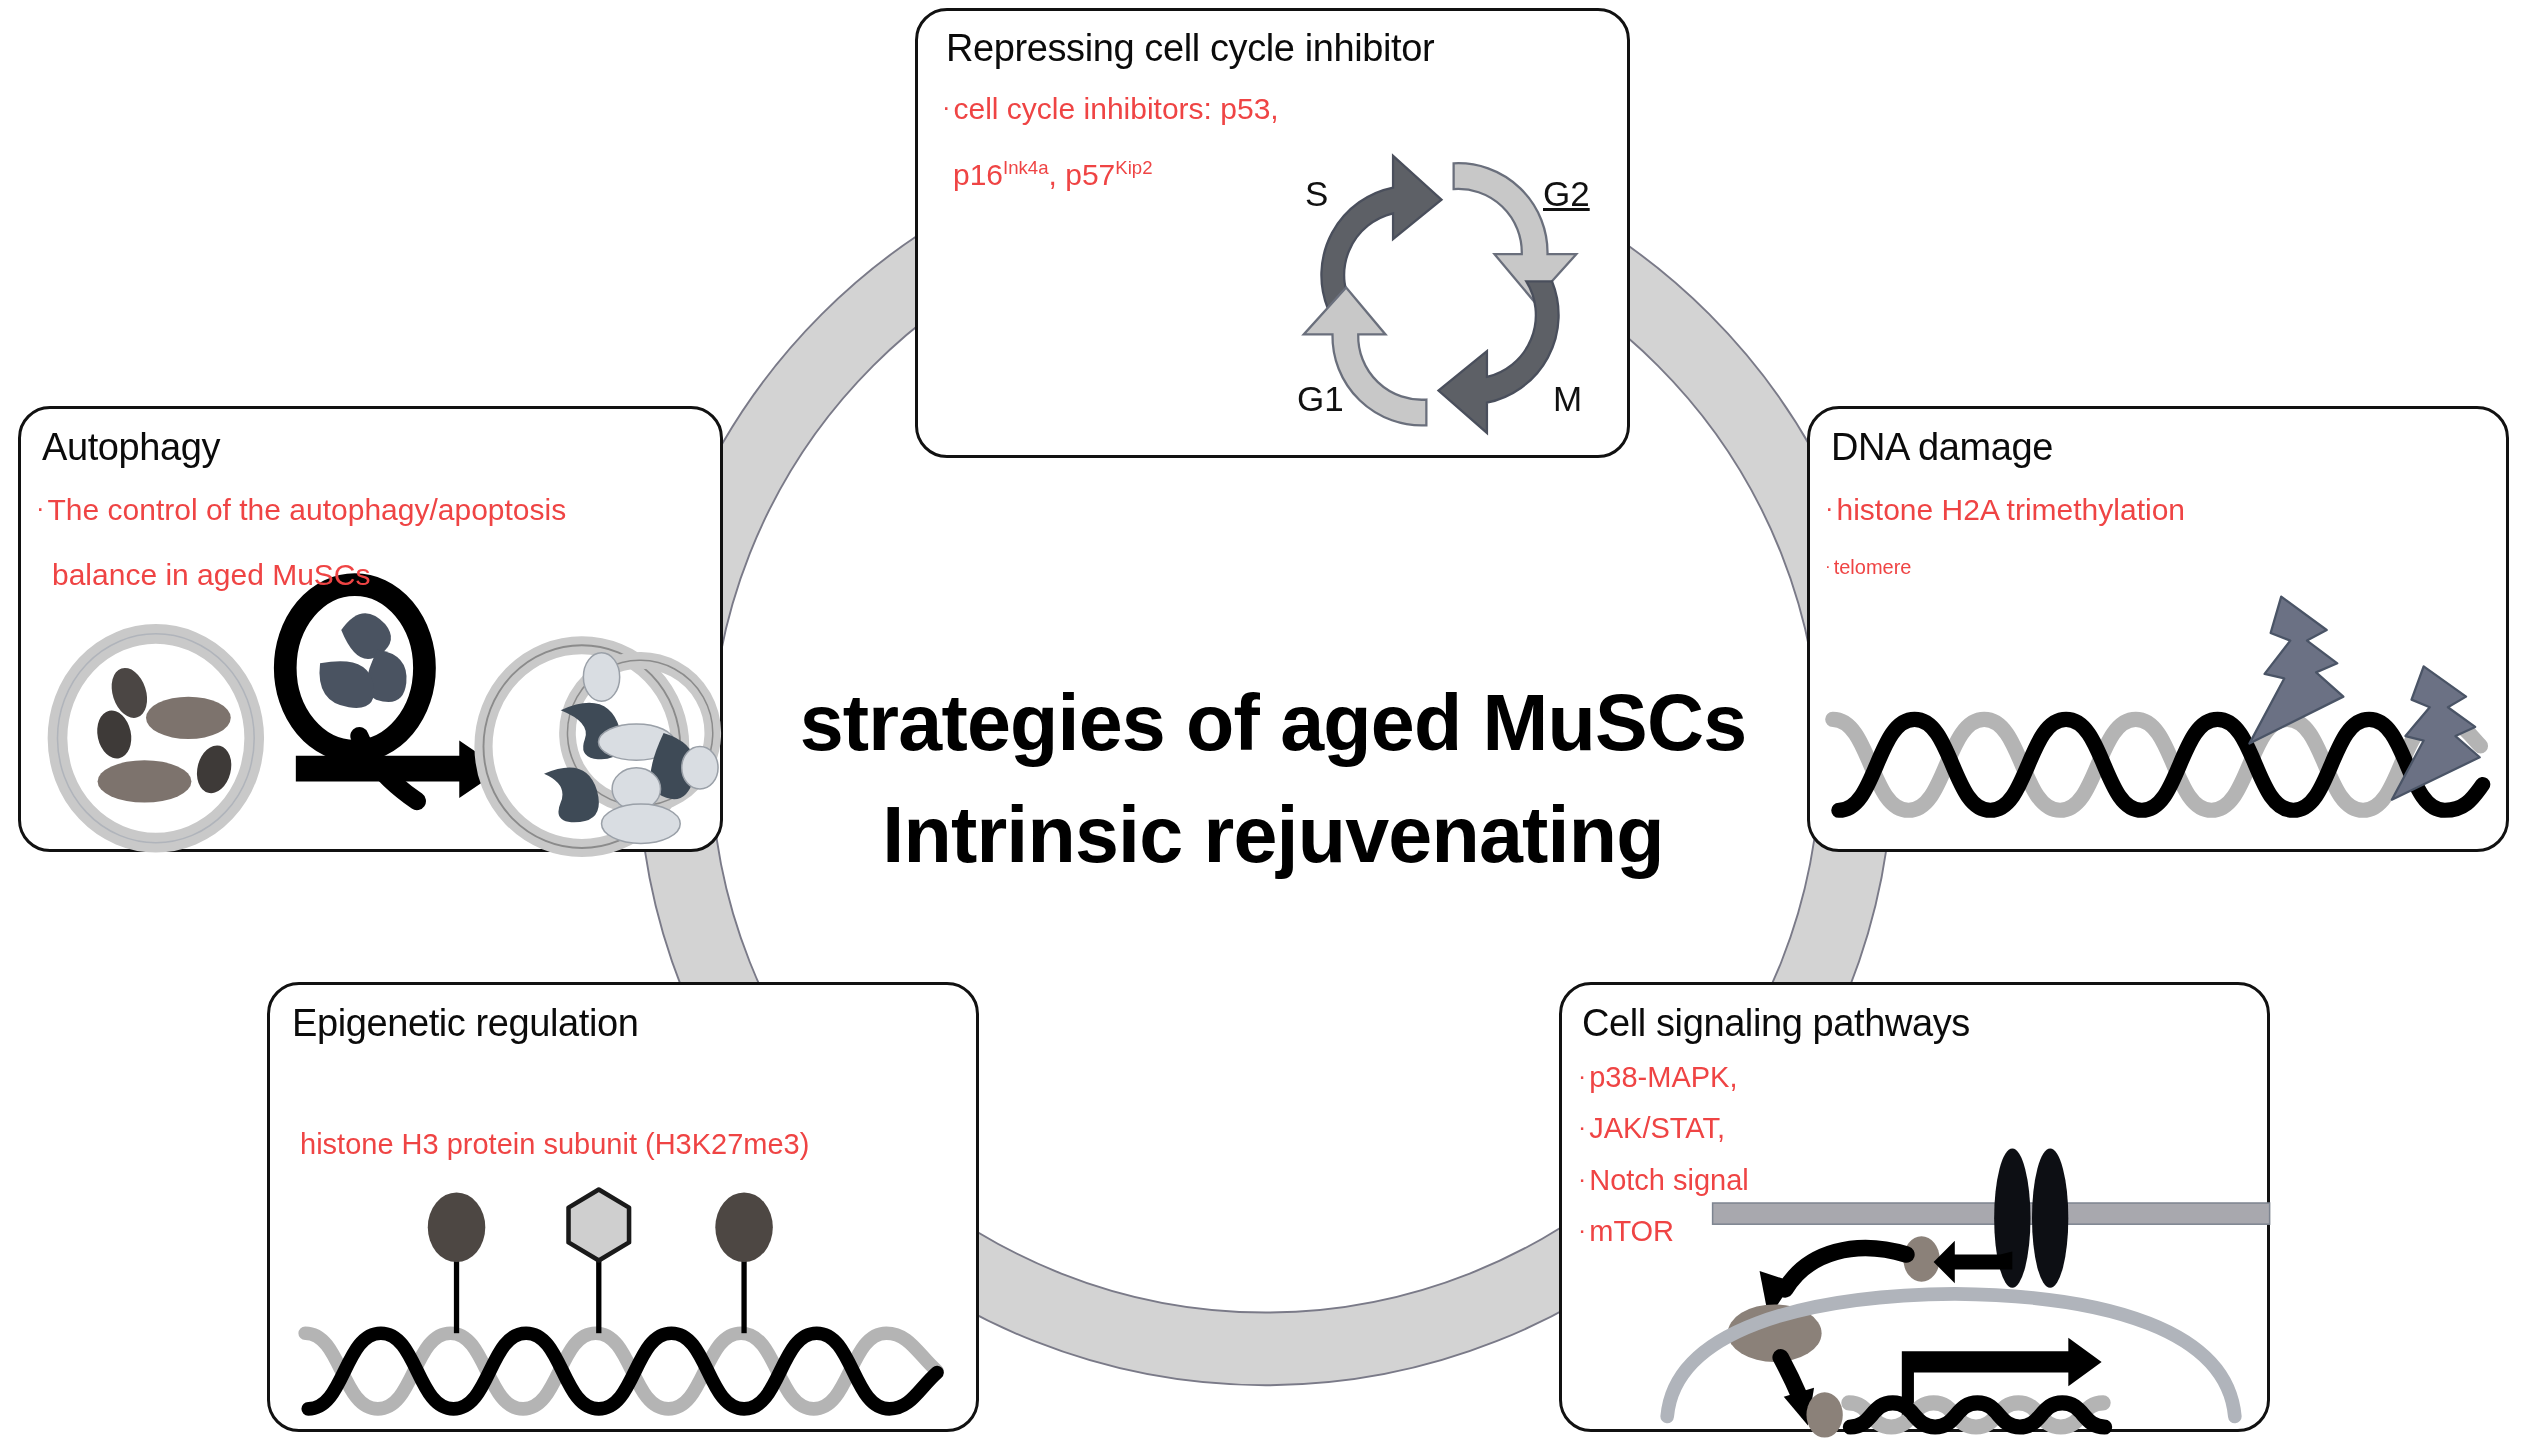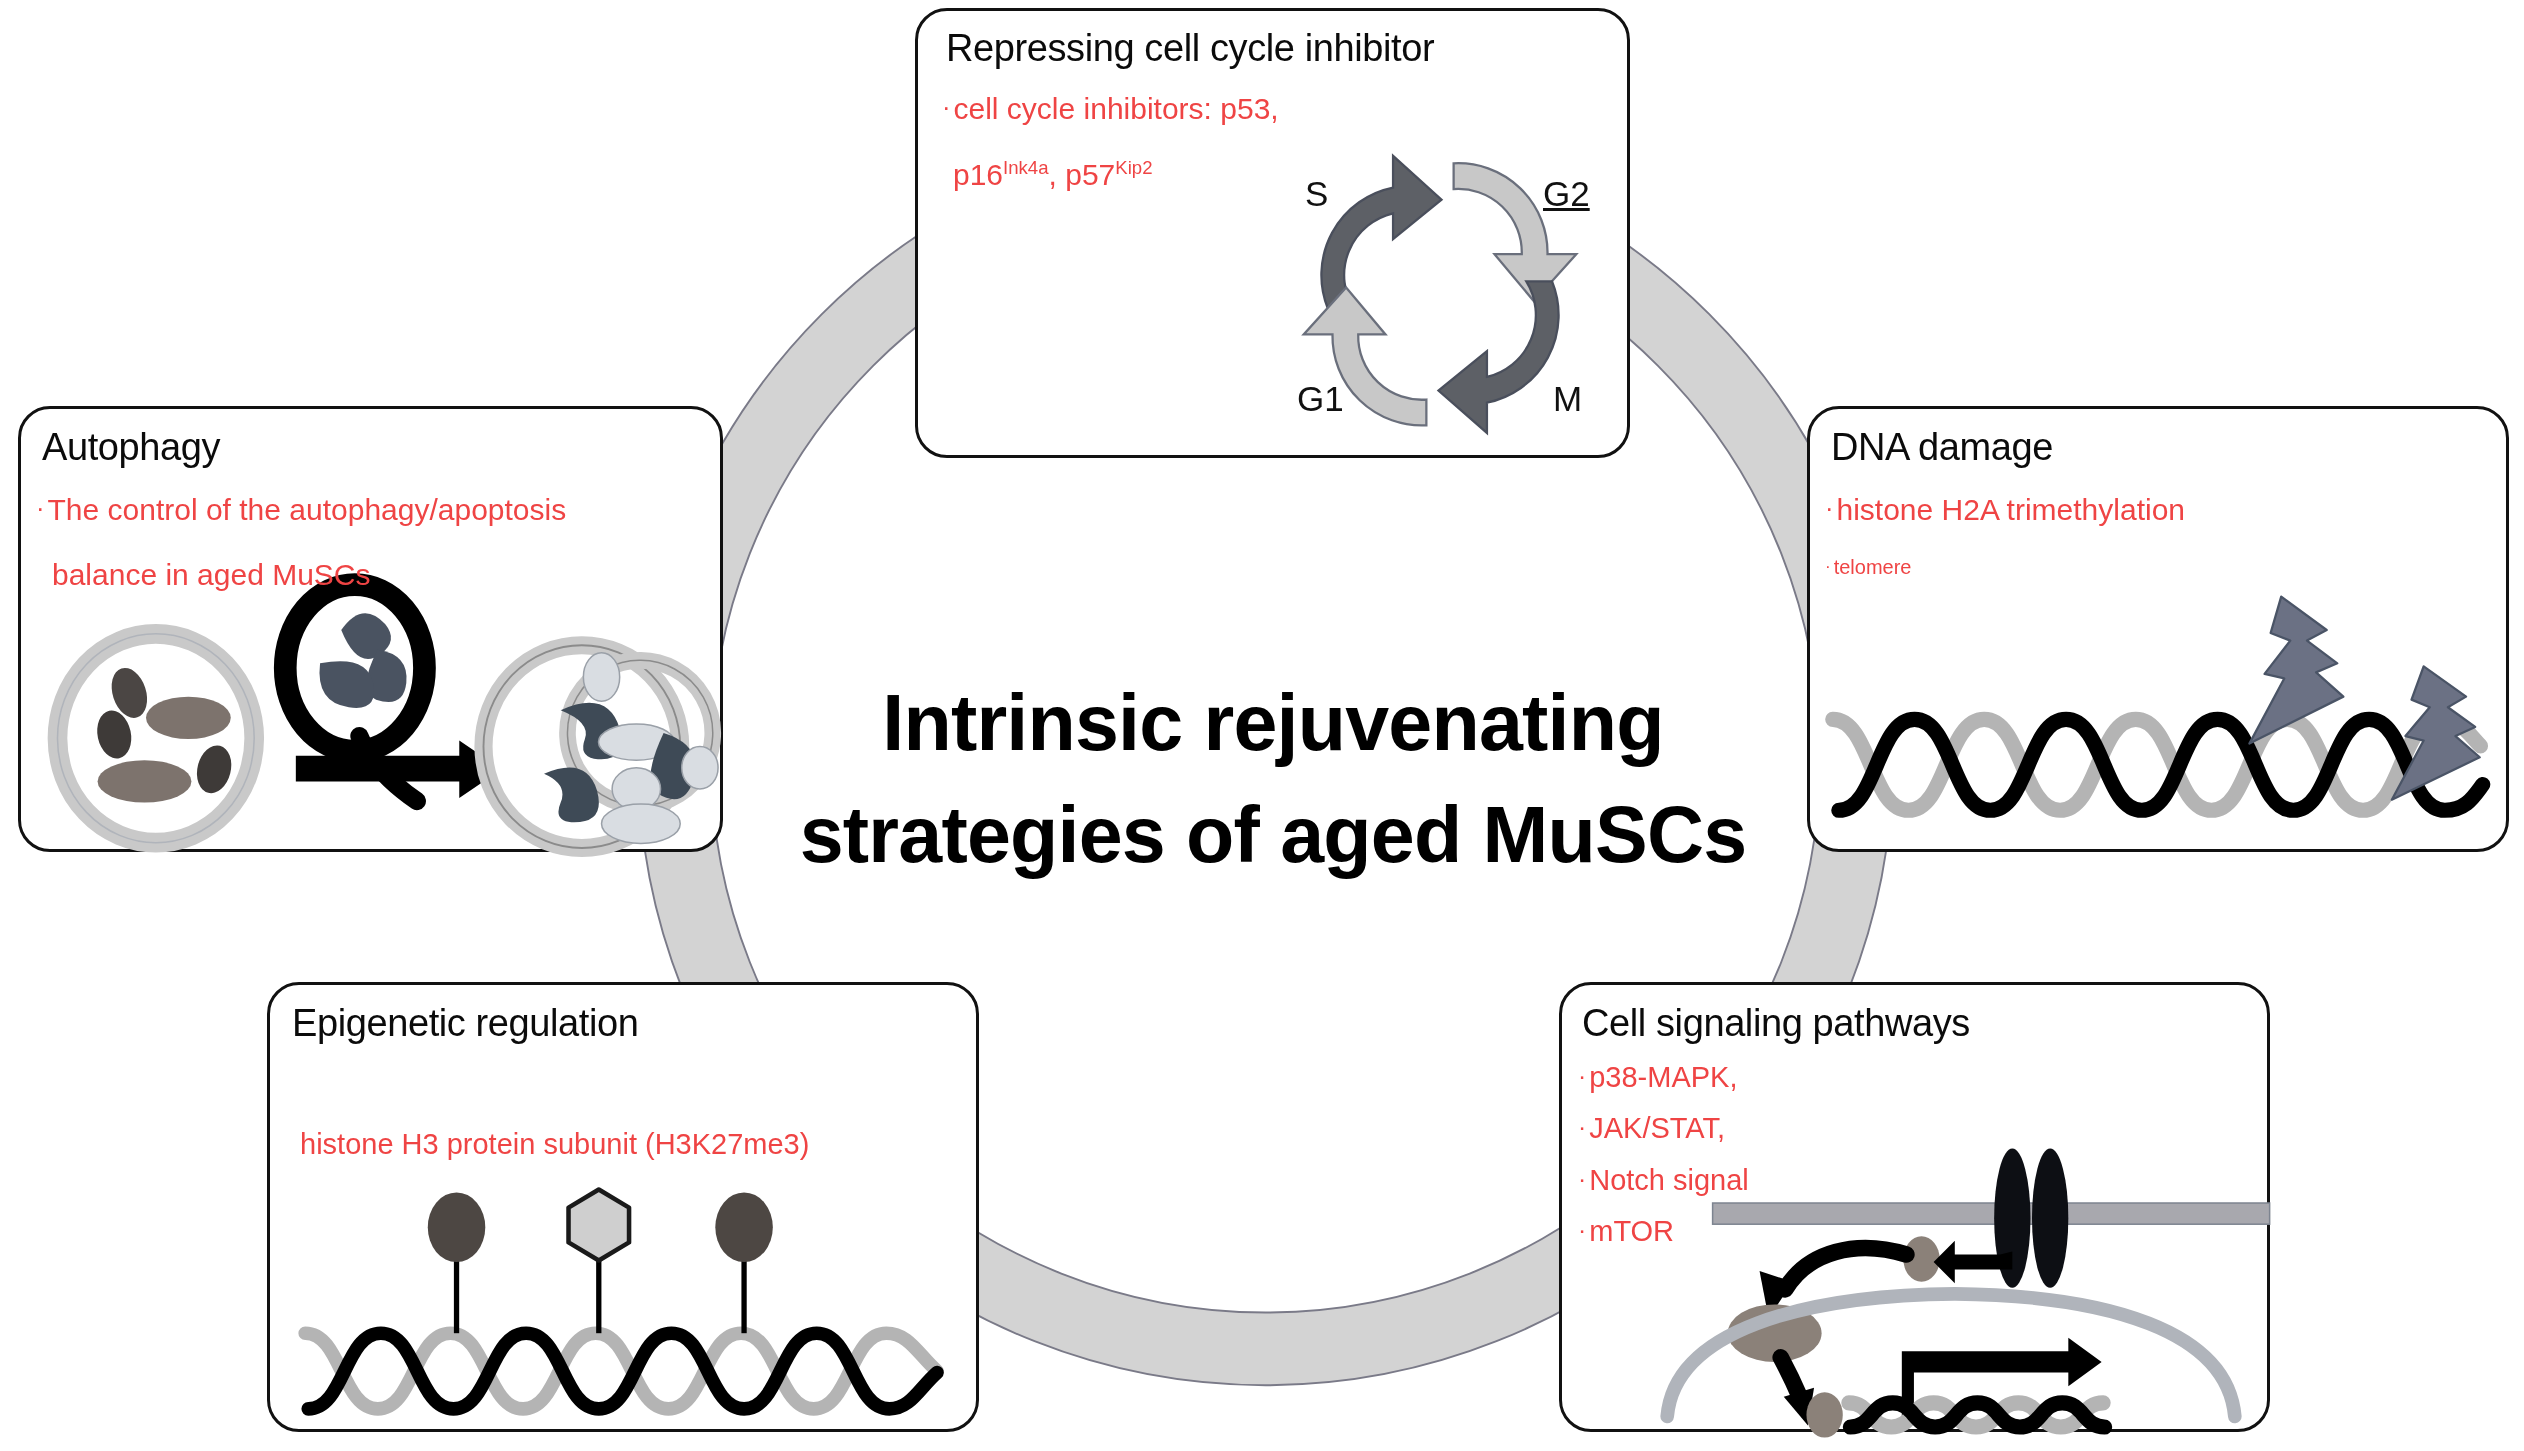--- a/index.html
+++ b/index.html
@@ -56,22 +56,22 @@
         A 760 760 0 1 1 1666 1916
         Z" fill="none"></path>
 
       <circle cx="1670" cy="1000" r="780" fill="none" stroke="#d3d3d3" stroke-width="96"></circle>
       <circle cx="1670" cy="1000" r="828" fill="none" stroke="#7a7a88" stroke-width="2.5"></circle>
       <circle cx="1670" cy="1000" r="732" fill="none" stroke="#7a7a88" stroke-width="2.5"></circle>
     </g>
   </svg>
 
   <div class="center-title" style="left:682px; top:667px; width:1182px; font-size:79px;">
+    <div>strategies of aged MuSCs</div>
     <div>Intrinsic rejuvenating</div>
-    <div>strategies of aged MuSCs</div>
   </div>
 
   <div class="box" style="left:915px; top:7.6px; width:715px; height:450px;">
   </div>
   <div class="box-title" style="left:946px; top:27px; font-size:38px; z-index:7;">Repressing cell cycle inhibitor</div>
 
   <div class="bullet" style="left:942px; top:92px; font-size:30px; z-index:7;">
     <span class="dot">·</span><span>cell cycle inhibitors: p53,</span>
   </div>
   <div class="bullet" style="left:953px; top:158px; font-size:30px; z-index:7;">

